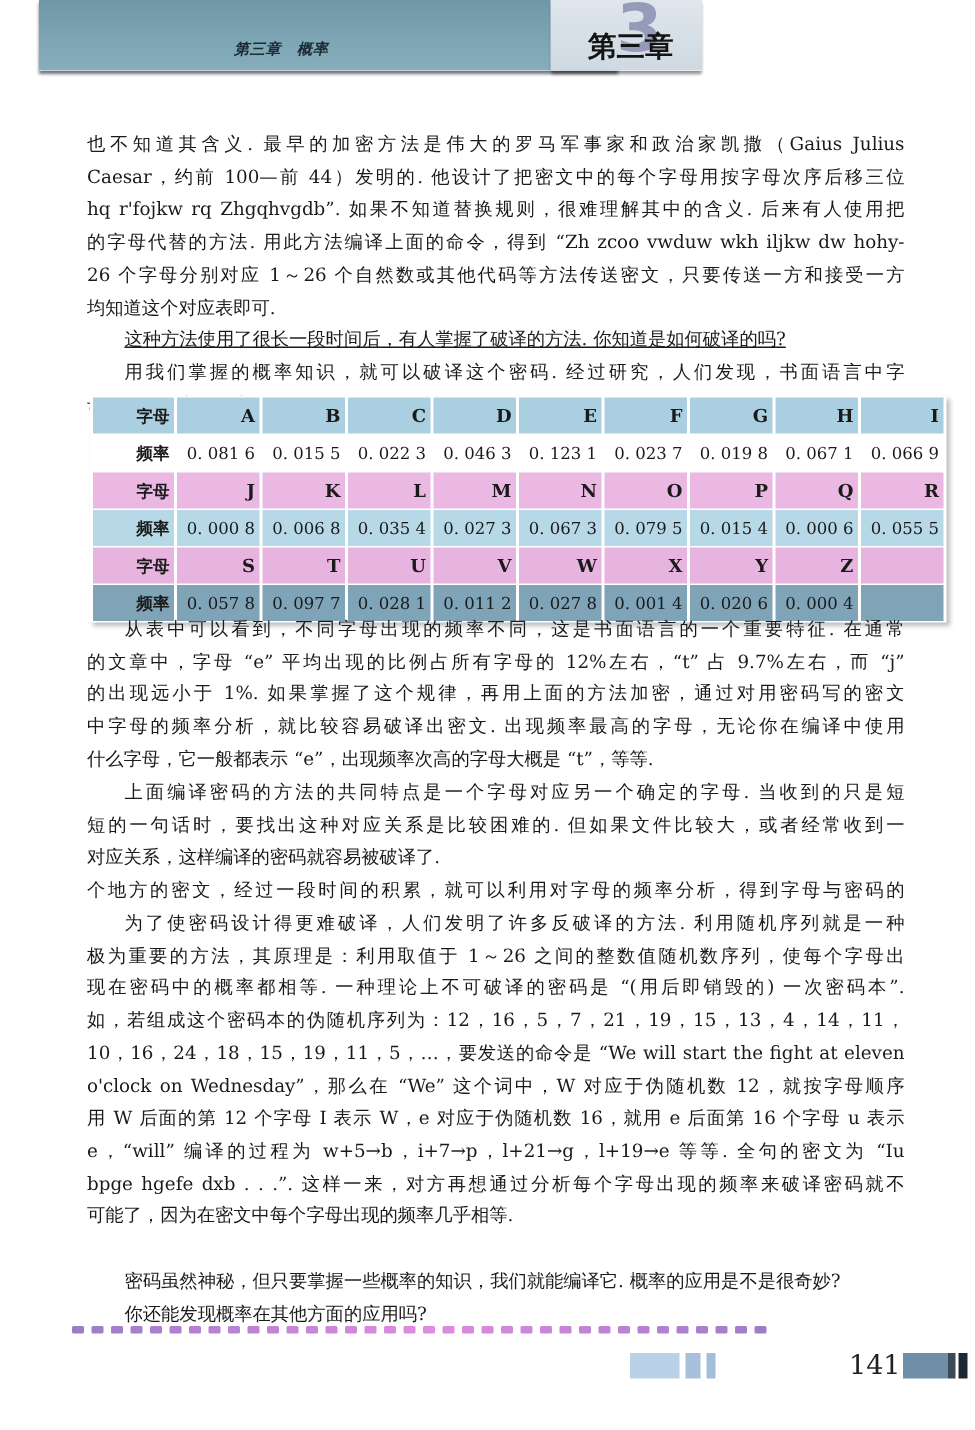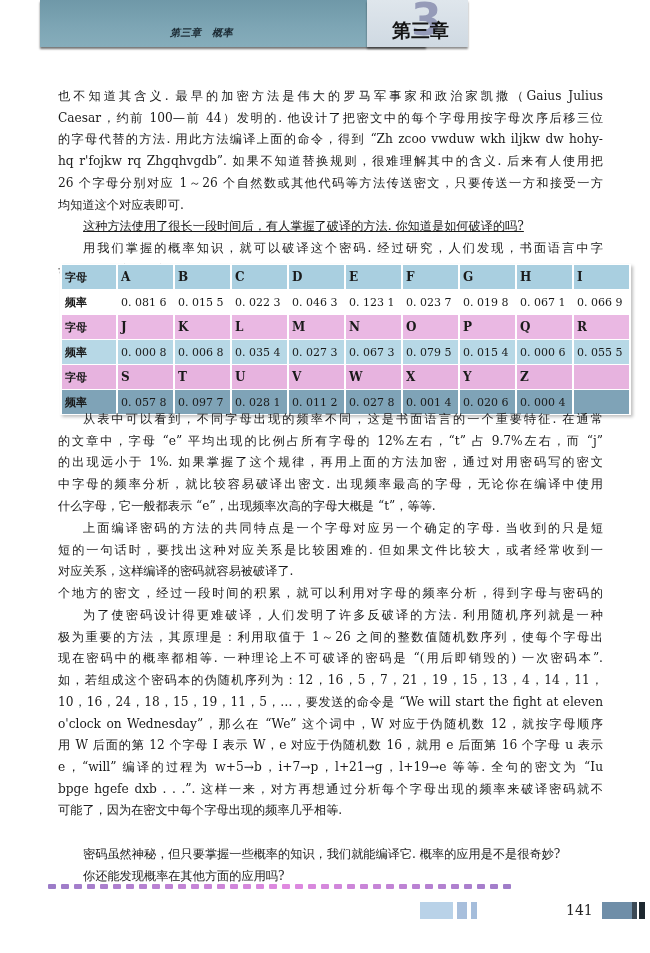--- a/index.html
+++ b/index.html
@@ -11,21 +11,21 @@
       width: 650px;
       height: 953px;
       position: relative;
       overflow: hidden;
       font-family: "DejaVu Serif", "Liberation Serif", serif;
       color: #1a1a1a;
     }
     
     .header-band {
       position: absolute;
-      left: 40px;
+      left: 26px;
       top: 0;
       width: 386px;
       height: 47px;
       background: linear-gradient(180deg, #6f98a8 0%, #7ea6b5 60%, #86adbb 100%);
       box-shadow: 0 2px 2px rgba(0,0,0,0.55);
     }
     .header-band .chapter-label {
       position: absolute;
       left: 130px;
       top: 26px;
@@ -92,21 +92,21 @@
       left: 60px;
       top: 264px;
       border-collapse: separate;
       border-spacing: 2px 1px;
       box-shadow: 2px 2px 3px rgba(0,0,0,0.25);
       font-size: 11px;
       background: #ffffff;
     }
     .freq-table td {
       height: 24px;
-      text-align: left;
+      text-align: right;
       padding: 0 3px;
       white-space: nowrap;
     }
     .freq-table td.rowhead {
       width: 48px;
       font-family: "DejaVu Sans", sans-serif;
       font-weight: bold;
       font-size: 11px;
     }
     .freq-table td.cell {
@@ -141,41 +141,41 @@
     }
     .page-footer .blk {
       position: absolute;
       top: 0;
       height: 17px;
     }
     .page-footer .page-num {
       position: absolute;
       left: 146px;
       top: 0;
-      font-size: 14px;
+      font-size: 18px;
       line-height: 17px;
       color: #222;
     }
   </style>
 </head>
 <body>
 
 <div class="header-band">
   <span class="chapter-label">第三章　概率</span>
 </div>
 <div class="header-tab">
   <span class="big-num">3</span>
   <span class="chapter-title">第三章</span>
 </div>
 
 <div class="para" style="top:70px;">
   <span class="line">也不知道其含义. 最早的加密方法是伟大的罗马军事家和政治家凯撒（Gaius Julius</span>
   <span class="line">Caesar，约前 100—前 44）发明的. 他设计了把密文中的每个字母用按字母次序后移三位</span>
+  <span class="line">hq r'fojkw rq Zhgqhvgdb”. 如果不知道替换规则，很难理解其中的含义. 后来有人使用把</span>
   <span class="line">的字母代替的方法. 用此方法编译上面的命令，得到 “Zh zcoo vwduw wkh iljkw dw hohy-</span>
-  <span class="line">hq r'fojkw rq Zhgqhvgdb”. 如果不知道替换规则，很难理解其中的含义. 后来有人使用把</span>
   <span class="line">26 个字母分别对应 1～26 个自然数或其他代码等方法传送密文，只要传送一方和接受一方</span>
   <span class="line last">均知道这个对应表即可.</span>
 </div>
 
 <div class="para" style="top:200px;text-decoration:underline;">
   <span class="line indent last">这种方法使用了很长一段时间后，有人掌握了破译的方法. 你知道是如何破译的吗?</span>
 </div>
 
 <div class="para" style="top:222px;">
   <span class="line indent">用我们掌握的概率知识，就可以破译这个密码. 经过研究，人们发现，书面语言中字</span>

